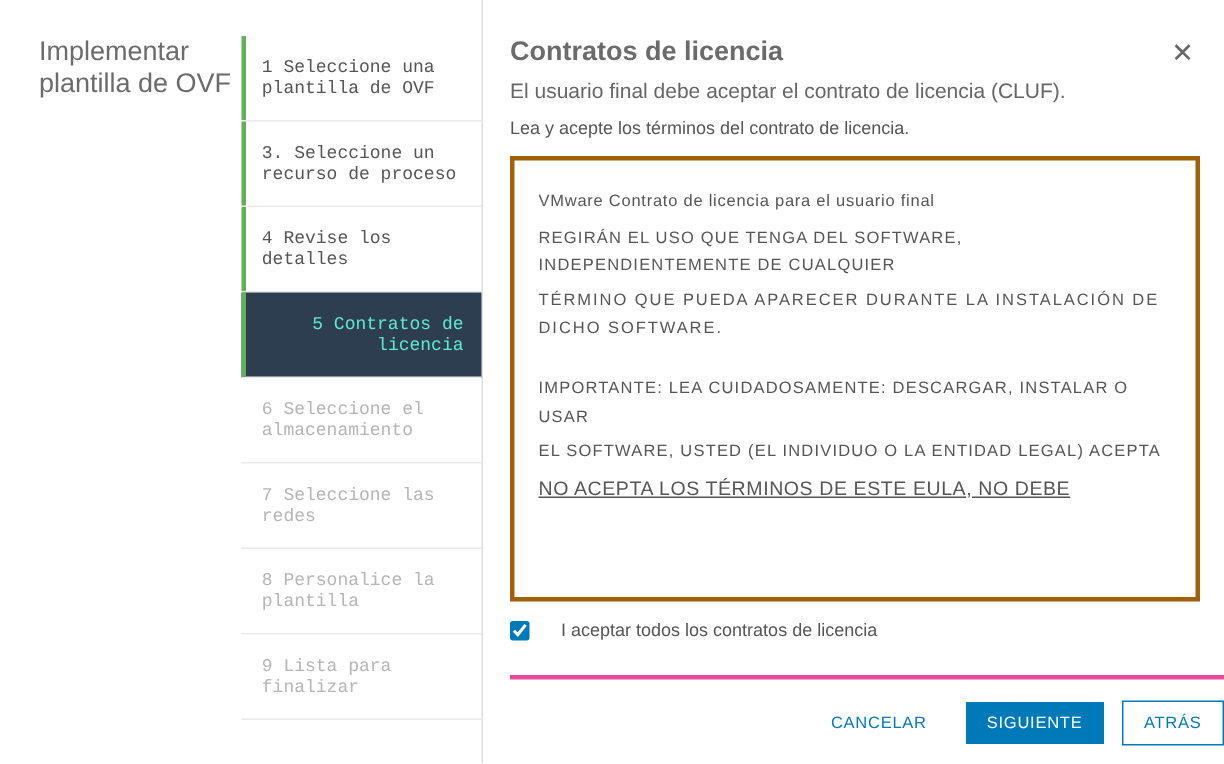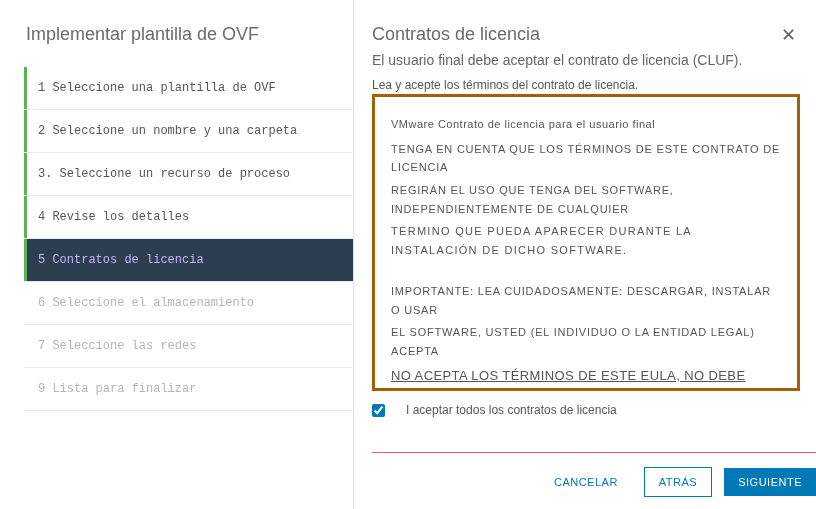--- a/index.html
+++ b/index.html
@@ -7,26 +7,26 @@
     font-family: Arial, Helvetica, sans-serif;
     font-size: 12px;
     color: #333;
     background: #fff;
     width: 816px;
     height: 509px;
     overflow: hidden;
     display: flex;
   }
   .sidebar {
-    width: 354px;
+    width: 322px;
     height: 100%;
     border-right: 1px solid #e0e0e0;
     padding: 24px 0 0 24px;
     display: flex;
-    flex-direction: column;
+    flex-direction: row;
   }
   .sidebar-title {
     font-size: 18px;
     font-weight: 400;
     color: #6b6b6b;
     margin-bottom: 22px;
     padding-left: 2px;
   }
   .steps {
     display: flex;
@@ -46,21 +46,22 @@
     content: "";
     position: absolute;
     left: 0;
     top: 0;
     bottom: 0;
     width: 3px;
     background: #5fb158;
   }
   .step.active {
     background: #2c3e50;
-    color: #c4b5fd;
+    color: #5eead4;
+    text-align: right;
   }
   .step.active::before {
     content: "";
     position: absolute;
     left: 0; top: 0; bottom: 0;
     width: 3px;
     background: #5fb158;
   }
   .step.disabled {
     color: #b5b5b5;
@@ -73,39 +74,39 @@
     position: relative;
   }
   .main-header {
     display: flex;
     justify-content: space-between;
     align-items: flex-start;
     margin-bottom: 6px;
   }
   .main-title {
     font-size: 18px;
-    font-weight: 400;
+    font-weight: 700;
     color: #6b6b6b;
   }
   .close-btn {
     font-size: 18px;
     color: #666;
     cursor: pointer;
     line-height: 1;
     padding: 2px 4px;
   }
   .subtitle {
     font-size: 14px;
     color: #666;
     margin-bottom: 10px;
   }
   .instruction {
     font-size: 12px;
     color: #555;
-    margin-bottom: 2px;
+    margin-bottom: 12px;
   }
   .license-box {
     border: 3px solid #a16207;
     height: 297px;
     overflow-y: auto;
     padding: 18px 16px 12px 16px;
     font-size: 11px;
     line-height: 1.7;
     color: #555;
     position: relative;
@@ -142,21 +143,21 @@
     accent-color: #0079b8;
     width: 13px; height: 13px;
   }
   .accept-label {
     font-size: 12px;
     color: #555;
   }
   .footer {
     margin-top: auto;
     padding-top: 14px;
-    border-top: 1px solid #ec4899;
+    border-top: 3px solid #ec4899;
     display: flex;
     justify-content: flex-end;
     gap: 12px;
     align-items: center;
     margin-right: -16px;
     padding-right: 0;
   }
   .btn {
     font-size: 11px;
     letter-spacing: 0.5px;
@@ -179,53 +180,52 @@
     color: #fff;
   }
 </style>
 </head>
 <body>
 
 <div class="sidebar">
   <div class="sidebar-title">Implementar plantilla de OVF</div>
   <div class="steps">
     <div class="step completed"><span>1 Seleccione una plantilla de OVF</span></div>
-    <div class="step completed"><span>2 Seleccione un nombre y una carpeta</span></div>
     <div class="step completed"><span>3. Seleccione un recurso de proceso</span></div>
     <div class="step completed"><span>4 Revise los detalles</span></div>
     <div class="step active"><span>5 Contratos de licencia</span></div>
     <div class="step disabled"><span>6 Seleccione el almacenamiento</span></div>
     <div class="step disabled"><span>7 Seleccione las redes</span></div>
+    <div class="step disabled"><span>8 Personalice la plantilla</span></div>
     <div class="step disabled"><span>9 Lista para finalizar</span></div>
   </div>
 </div>
 
 <div class="main">
   <div class="main-header">
     <div class="main-title">Contratos de licencia</div>
     <div class="close-btn">✕</div>
   </div>
   <div class="subtitle">El usuario final debe aceptar el contrato de licencia (CLUF).</div>
   <div class="instruction">Lea y acepte los términos del contrato de licencia.</div>
 
   <div class="license-box">
     <div class="lic-heading">VMware Contrato de licencia para el usuario final</div>
-    <div class="lic-block">TENGA EN CUENTA QUE LOS TÉRMINOS DE ESTE CONTRATO DE LICENCIA</div>
     <div class="lic-block">REGIRÁN EL USO QUE TENGA DEL SOFTWARE, INDEPENDIENTEMENTE DE CUALQUIER</div>
     <div class="lic-block-wide">TÉRMINO QUE PUEDA APARECER DURANTE LA INSTALACIÓN DE DICHO SOFTWARE.</div>
     <div style="height:18px"></div>
     <div class="lic-block">IMPORTANTE: LEA CUIDADOSAMENTE: DESCARGAR, INSTALAR O USAR</div>
     <div class="lic-block">EL SOFTWARE, USTED (EL INDIVIDUO O LA ENTIDAD LEGAL) ACEPTA</div>
     <div class="lic-big">NO ACEPTA LOS TÉRMINOS DE ESTE EULA, NO DEBE</div>
 
   </div>
 
   <div class="accept-row">
     <input type="checkbox" checked="" style="">
     <span class="accept-label">I aceptar todos los contratos de licencia</span>
   </div>
 
   <div class="footer">
     <button class="btn btn-link">CANCELAR</button>
+    <button class="btn btn-primary">SIGUIENTE</button>
     <button class="btn btn-outline">ATRÁS</button>
-    <button class="btn btn-primary">SIGUIENTE</button>
   </div>
 </div>
 
 </body></html>

